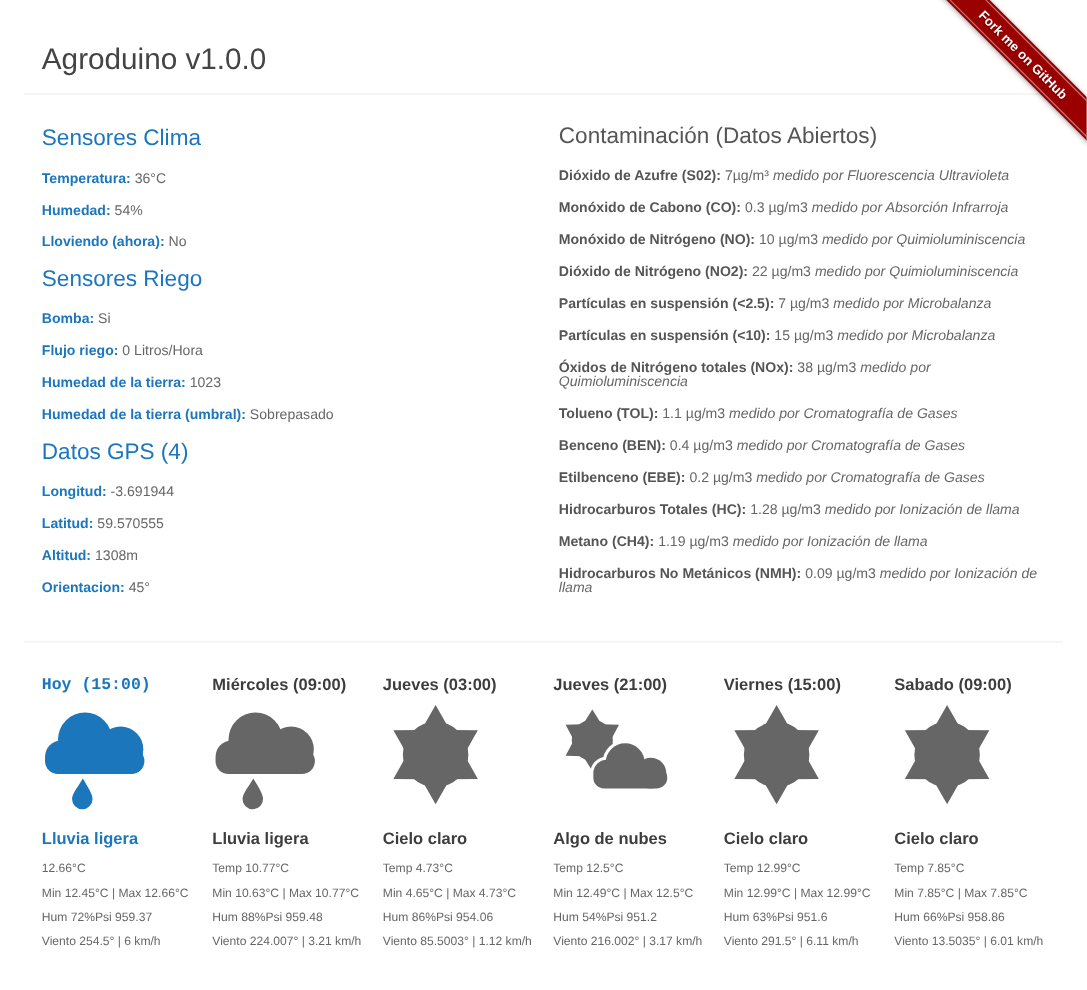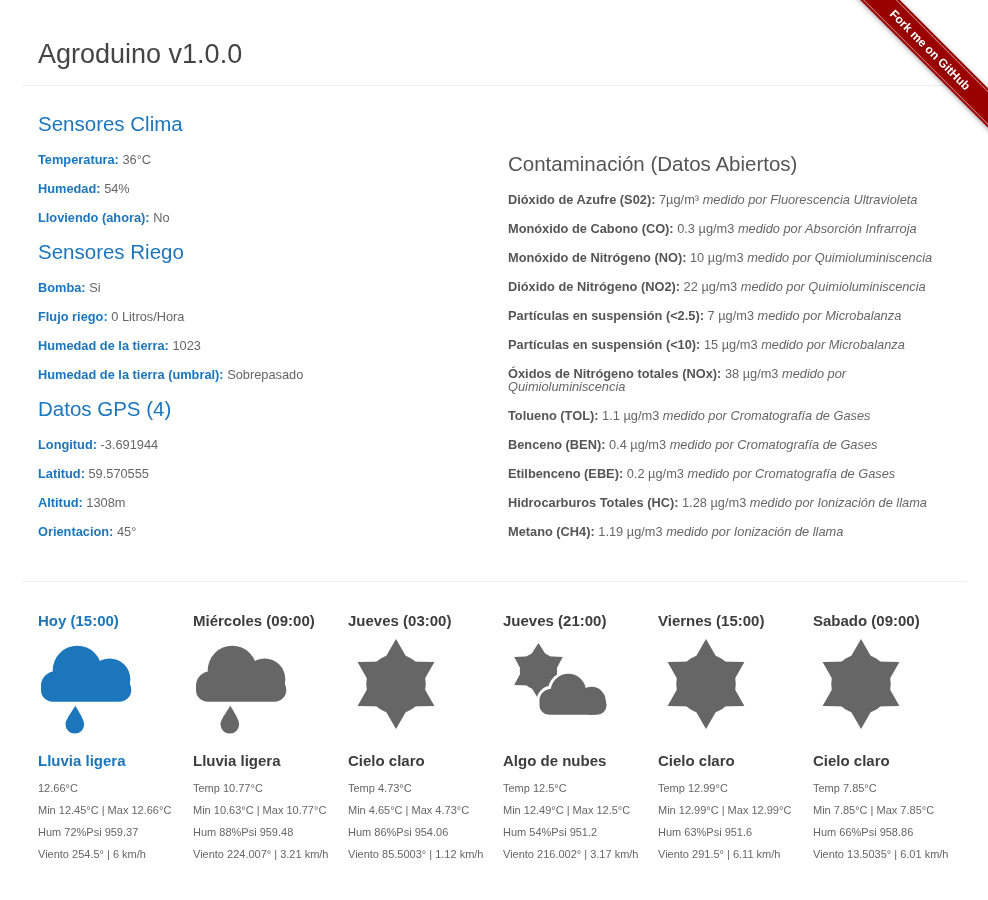--- a/index.html
+++ b/index.html
@@ -61,21 +61,21 @@
   .kv .lbl{font-weight:bold;color:var(--blue);}
   .kv .val{color:var(--gray);}
   .kv.pol .lbl{color:var(--label-gray);}
   .kv.pol .mth{color:var(--gray);font-style:italic;}
 
   
   .forecast-divider{border:none;border-top:1px solid var(--line);margin:27px 0 0 0;}
   .forecast{display:flex;padding:0 16px;}
   .card{width:155px;flex:none;}
   .card-day{font-size:15px;font-weight:bold;color:var(--dark);margin:30px 0 0 0;line-height:18px;}
-  .card.highlight .card-day{color:var(--blue);}
+  .card.highlight .card-day{color:var(--blue);font-family:Liberation Mono, monospace;}
   .card-icon{height:104px;margin-top:6px;}
   .card-icon svg{display:none;}
   .card-icon svg *{fill:var(--gray);}
   .card.highlight .card-icon svg *{fill:var(--blue);}
   .card-cond{font-size:15px;font-weight:bold;color:var(--dark);margin:12px 0 7px 0;line-height:18px;}
   .card.highlight .card-cond{color:var(--blue);}
   .card-line{font-size:11px;color:var(--gray);line-height:22px;}
 </style>
 </head>
 <body>
@@ -118,20 +118,21 @@
         <p class="kv pol"><span class="lbl">Monóxido de Nitrógeno (NO):</span> <span class="val">10 µg/m3</span> <span class="mth">medido por Quimioluminiscencia</span></p>
         <p class="kv pol"><span class="lbl">Dióxido de Nitrógeno (NO2):</span> <span class="val">22 µg/m3</span> <span class="mth">medido por Quimioluminiscencia</span></p>
         <p class="kv pol"><span class="lbl">Partículas en suspensión (&lt;2.5):</span> <span class="val">7 µg/m3</span> <span class="mth">medido por Microbalanza</span></p>
         <p class="kv pol"><span class="lbl">Partículas en suspensión (&lt;10):</span> <span class="val">15 µg/m3</span> <span class="mth">medido por Microbalanza</span></p>
         <p class="kv pol"><span class="lbl">Óxidos de Nitrógeno totales (NOx):</span> <span class="val">38 µg/m3</span> <span class="mth">medido por Quimioluminiscencia</span></p>
         <p class="kv pol"><span class="lbl">Tolueno (TOL):</span> <span class="val">1.1 µg/m3</span> <span class="mth">medido por Cromatografía de Gases</span></p>
         <p class="kv pol"><span class="lbl">Benceno (BEN):</span> <span class="val">0.4 µg/m3</span> <span class="mth">medido por Cromatografía de Gases</span></p>
         <p class="kv pol"><span class="lbl">Etilbenceno (EBE):</span> <span class="val">0.2 µg/m3</span> <span class="mth">medido por Cromatografía de Gases</span></p>
         <p class="kv pol"><span class="lbl">Hidrocarburos Totales (HC):</span> <span class="val">1.28 µg/m3</span> <span class="mth">medido por Ionización de llama</span></p>
         <p class="kv pol"><span class="lbl">Metano (CH4):</span> <span class="val">1.19 µg/m3</span> <span class="mth">medido por Ionización de llama</span></p>
+        <p class="kv pol"><span class="lbl">Hidrocarburos No Metánicos (NMH):</span> <span class="val">0.09 µg/m3</span> <span class="mth">medido por Ionización de llama</span></p>
       </div>
     </div>
 
     <hr class="forecast-divider">
 
     <div class="forecast">
 
       <div class="card highlight">
         <div class="card-day">Hoy (15:00)</div>
         <div class="card-icon">

